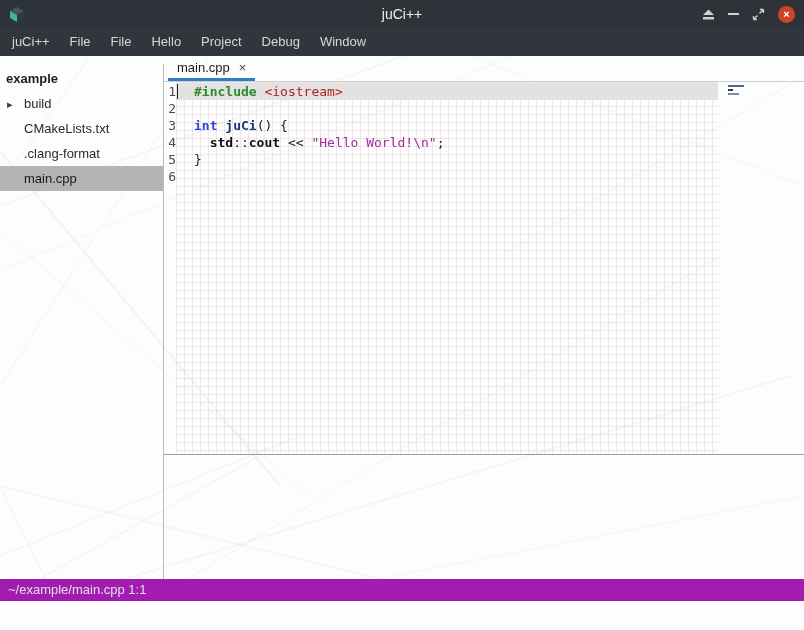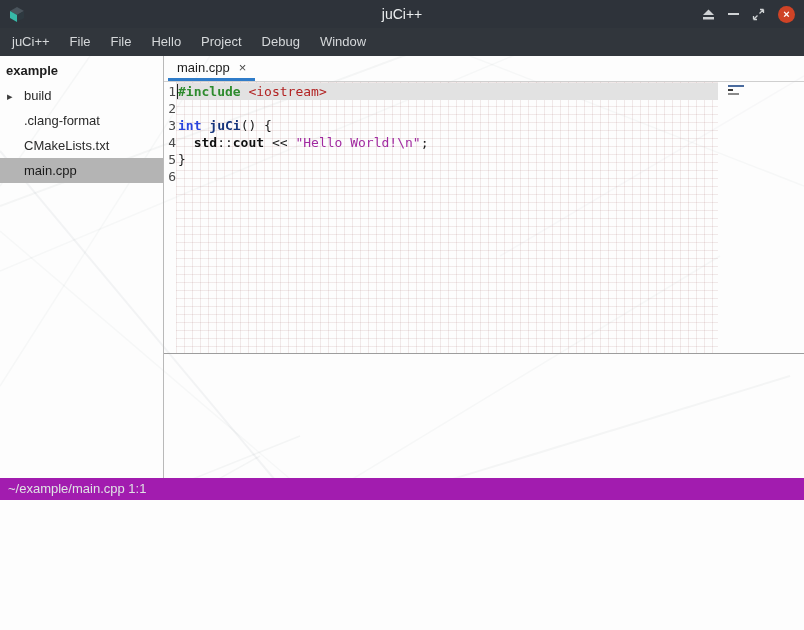--- a/index.html
+++ b/index.html
@@ -1,19 +1,19 @@
 <!DOCTYPE html>
 <html><head>
 <meta charset="utf-8">
 <style>
   * { margin:0; padding:0; box-sizing:border-box; }
   html,body { width:804px; height:630px; }
   body { font-family:"Liberation Sans", sans-serif; background:#fdfdfd; }
 
-  .window { position:relative; width:804px; height:500px; overflow:hidden; background:#fdfdfd; }
+  .window { position:relative; width:804px; height:601px; overflow:hidden; background:#fdfdfd; }
 
   
   .titlebar { position:absolute; top:0; left:0; right:0; height:28px; background:#2e333a; z-index:6; }
   .app-icon { position:absolute; left:8px; top:5px; width:18px; height:18px; }
   .window-title { position:absolute; left:50%; transform:translateX(-50%); line-height:28px;
                   font-size:14px; color:#eceff0; }
   .controls { position:absolute; right:9px; top:0; height:28px; display:flex; align-items:center; gap:13px; }
   .ctrl { display:flex; align-items:center; justify-content:center; cursor:default; }
   .minus-bar { width:11px; height:2px; background:#cfd2d4; }
   .close-btn { width:17px; height:17px; border-radius:50%; background:#cf4326; color:#fff;
@@ -23,21 +23,21 @@
   .menubar { position:absolute; top:28px; left:0; right:0; height:28px; background:#31363c;
              z-index:6; display:flex; align-items:center; padding:0 2px; }
   .menu-item { color:#d5d8da; font-size:13px; padding:0 10px; line-height:28px; cursor:default; }
 
   
   .bg-art { position:absolute; top:56px; left:0; width:804px; height:552px; z-index:0; pointer-events:none; }
 
   
   .content { position:absolute; top:56px; left:0; right:0; bottom:22px; z-index:1; display:flex; }
 
-  .sidebar { width:164px; border-right:1px solid #b9b9b9; padding-top:3px; }
+  .sidebar { width:164px; border-right:1px solid #b9b9b9; padding-top:3px;margin-top:8px; }
   .sidebar-root { font-weight:bold; font-size:13px; color:#1c1c1c; padding:4px 6px 5px 6px; }
   .tree-item { position:relative; height:25px; display:flex; align-items:center;
                padding-left:24px; font-size:13px; color:#2a2a2a; cursor:default; }
   .tree-item.selected { background:#b4b4b4; color:#1a1a1a; }
   .expander { position:absolute; left:7px; top:50%; transform:translateY(-50%);
               font-size:11px; color:#3d3d3d; line-height:1; }
 
   .main { flex:1; display:flex; flex-direction:column; }
 
   
@@ -49,21 +49,21 @@
   
   .editor { position:relative; flex:1; overflow:hidden; }
   .grid { position:absolute; left:12px; top:0; width:542px; height:390px; pointer-events:none;
           background-image:
             repeating-linear-gradient(to right,  rgba(175,125,125,0.16) 0, rgba(175,125,125,0.16) 1px, transparent 1px, transparent 8px),
             repeating-linear-gradient(to bottom, rgba(175,125,125,0.16) 0, rgba(175,125,125,0.16) 1px, transparent 1px, transparent 8px); }
   .code-lines { position:relative; padding-top:1px; }
   .code-line { display:flex; height:17px; font-family:"DejaVu Sans Mono", monospace;
                font-size:13px; line-height:17px; white-space:pre; }
   .ln { width:12px; flex:none; text-align:right; color:#4a4a4a; }
-  .code { position:relative; width:542px; padding-left:2px; }
+  .code { position:relative; width:542px; padding-left:18px; }
   .code-line.hl .code { background:#e2e2e2; }
   .caret { position:absolute; left:1px; top:1px; width:1px; height:15px; background:#222; }
 
   .tok.preproc { color:#2e8b2e; font-weight:bold; }
   .tok.incpath { color:#b22222; }
   .tok.type    { color:#2b45dd; font-weight:bold;text-align:center; }
   .tok.func    { color:#16357c; font-weight:bold; }
   .tok.ns      { color:#101010; font-weight:bold; }
   .tok.str     { color:#a12ba1; }
   .tok.plain   { color:#1a1a1a; }
@@ -147,24 +147,24 @@
   <div class="content">
 
     <div class="sidebar">
       <div class="sidebar-root">example</div>
       <div id="file-list">
           <div class="tree-item">
             <span class="expander">▸</span>
             <span>build</span>
           </div>
           <div class="tree-item">
+            <span>CMakeLists.txt</span>
+          </div>
+          <div class="tree-item">
             <span>.clang-format</span>
-          </div>
-          <div class="tree-item">
-            <span>CMakeLists.txt</span>
           </div>
           <div class="tree-item selected">
             <span>main.cpp</span>
           </div>
         </div>
     </div>
 
     <div class="main">
 
       <div class="tabbar">

